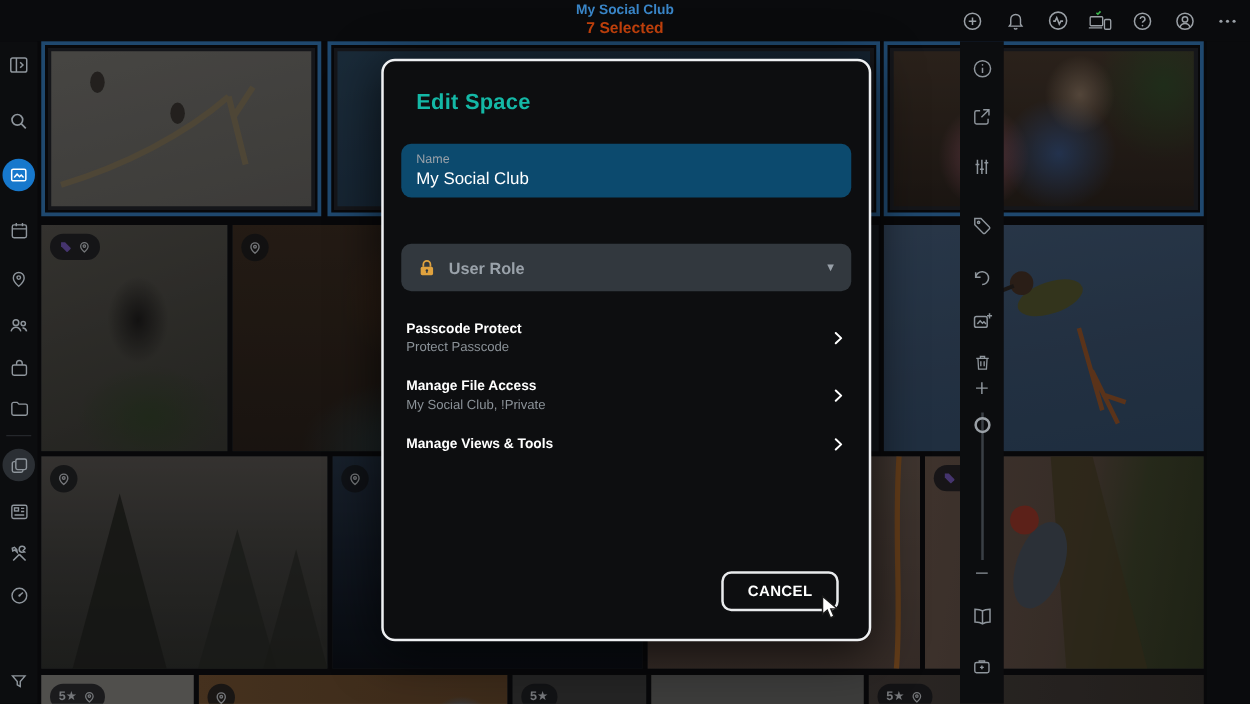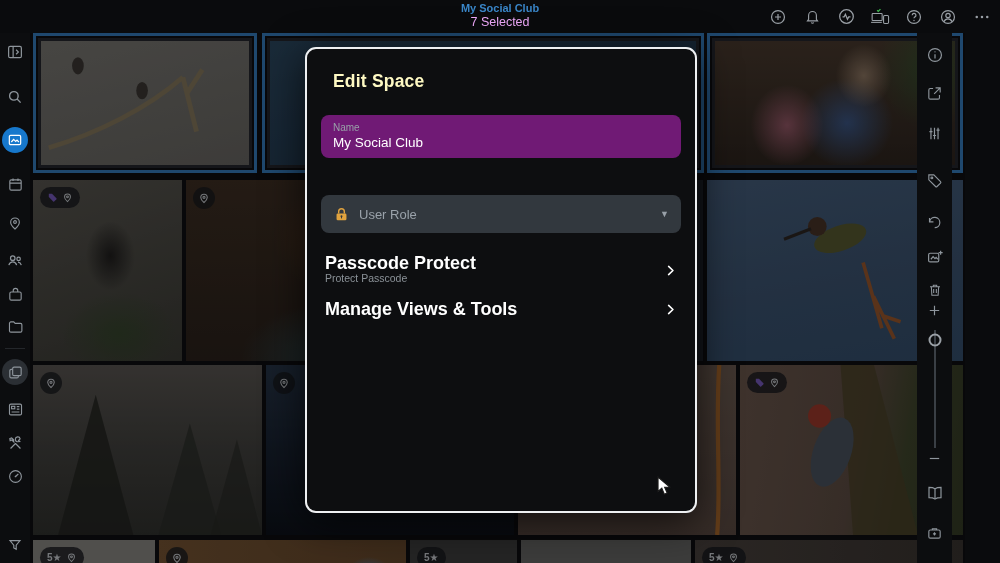--- a/index.html
+++ b/index.html
@@ -1,24 +1,24 @@
 <!DOCTYPE html>
 <html><head>
 <meta charset="utf-8">
 <style>
   * { margin:0; padding:0; box-sizing:border-box; }
   html,body { width:1000px; height:563px; overflow:hidden; background:#0a0b0d;
     font-family:"Liberation Sans","DejaVu Sans",sans-serif; }
-  .app { position:relative; width:952px; height:563px; background:#0a0b0d; }
+  .app { position:relative; width:803px; height:563px; background:#0a0b0d; }
 
   
   .topbar { position:absolute; left:0; top:0; width:1000px; height:33px; background:#0a0b0d; z-index:40; }
   .tb-titles { position:absolute; left:0; right:0; top:2px; text-align:center; }
   .tb-title { font-size:11px; font-weight:bold; color:#3a86c8; line-height:13px; }
-  .tb-sub { font-size:12.5px; font-weight:normal; color:#f0abfc; line-height:15px; }
+  .tb-sub { font-size:12.5px; font-weight:bold; color:#c2410c; line-height:15px; }
   .tb-icons { position:absolute; right:8px; top:0; height:33px; display:flex; align-items:center; gap:14px; color:#9aa0a6; }
   .tb-ic { width:20px; height:20px; display:flex; align-items:center; justify-content:center; position:relative; cursor:pointer; }
 
   
   .sidebar { position:absolute; top:33px; bottom:0; background:#0c0d0f; z-index:30; color:#8e959c; }
   .sb-left { left:0; width:30px; }
   .sb-right { right:0; width:35px; }
   .sbtn { position:absolute; left:50%; transform:translate(-50%,-50%); width:24px; height:24px;
     display:flex; align-items:center; justify-content:center; }
   .sbtn.active { background:#1778cc; color:#fff; border-radius:50%; width:26px; height:26px; }
@@ -39,31 +39,31 @@
     border-radius:11px; height:21px; padding:0 7px; color:#d3d7db; font-size:10px; font-weight:bold; }
   .bround { width:22px; height:22px; border-radius:50%; background:rgba(22,24,27,.78);
     display:flex; align-items:center; justify-content:center; }
 
   .dim { position:absolute; left:30px; top:33px; width:935px; height:530px; background:rgba(4,5,7,.45); z-index:10; }
 
   
   .modal { position:absolute; left:305px; top:47px; width:392px; height:466px; background:#0d0e10;
     border:2px solid #eef0f2; border-radius:11px; z-index:50; box-shadow:0 8px 40px rgba(0,0,0,.7);
     padding:0 14px; }
-  .m-title { margin:22px 12px 0 12px; font-size:17.5px; font-weight:bold; color:#fef9c3; letter-spacing:.2px; }
-  .name-field { margin-top:23px; background:#701a75; border-radius:8px; padding:7px 12px 8px; cursor:text; }
+  .m-title { margin:22px 12px 0 12px; font-size:17.5px; font-weight:bold; color:#14b8a6; letter-spacing:.2px; }
+  .name-field { margin-top:23px; background:#0c4a6e; border-radius:8px; padding:7px 12px 8px; cursor:text; }
   .name-label { font-size:10px; color:#99a1a9; }
   .name-value { font-size:13.5px; color:#fff; margin-top:2px; }
   .role-field { margin-top:37px; background:#32383e; border-radius:8px; height:38px; display:flex;
     align-items:center; padding:0 12px; cursor:pointer; }
-  .role-label { font-size:13px; color:#9aa2aa; margin-left:9px; flex:1; }
+  .role-label { font-size:13px; color:#9aa2aa; margin-left:9px; flex:1;font-weight:bold; }
   .role-caret { font-size:9px; color:#98a0a8; }
   .m-row { display:flex; align-items:center; padding:8px 4px 8px 4px; cursor:pointer; }
   .m-row-text { flex:1; padding-right:14px; }
-  .m-row-title { font-size:18px; font-weight:bold; color:#fff; line-height:16px; }
+  .m-row-title { font-size:11px; font-weight:bold; color:#fff; line-height:16px; }
   .m-row-sub { font-size:10.5px; color:#8b9298; line-height:13px; margin-top:1px; }
   .m-row-sub.warn { color:#c18a3e; display:flex; align-items:center; gap:4px; }
   .m-rows { margin-top:14px; }
   .m-footer { position:absolute; right:24px; bottom:22px; display:flex; gap:11px; }
   .btn { border-radius:8px; font-size:12px; font-weight:bold; letter-spacing:.3px; height:32px;
     display:flex; align-items:center; justify-content:center; cursor:pointer; }
   .btn-cancel { border:2px solid #e9ebed; color:#fff; background:transparent; padding:0 19px; }
   .btn-save { background:#47a4e8; color:#fff; padding:0 15px; }
 
   .cursor { position:absolute; left:657px; top:476px; z-index:60; pointer-events:none; }
@@ -487,33 +487,43 @@
       <div class="m-row">
         <div class="m-row-text">
           <div class="m-row-title">Passcode Protect</div>
           <div class="m-row-sub">Protect Passcode</div>
         </div>
         <svg width="13" height="13" viewBox="0 0 24 24" fill="none" stroke="#fff" stroke-width="3" stroke-linecap="round" stroke-linejoin="round">
             <path d="M8.5 4.5l8 7.5-8 7.5"></path>
           </svg>
       </div>
 
+      <div class="m-row">
+        <div class="m-row-text">
+          <div class="m-row-title">Manage File Access</div>
+          <div class="m-row-sub">My Social Club, !Private</div>
+        </div>
+        <svg width="13" height="13" viewBox="0 0 24 24" fill="none" stroke="#fff" stroke-width="3" stroke-linecap="round" stroke-linejoin="round">
+            <path d="M8.5 4.5l8 7.5-8 7.5"></path>
+          </svg>
+      </div>
 
       <div class="m-row">
         <div class="m-row-text">
           <div class="m-row-title">Manage Views &amp; Tools</div>
         </div>
         <svg width="13" height="13" viewBox="0 0 24 24" fill="none" stroke="#fff" stroke-width="3" stroke-linecap="round" stroke-linejoin="round">
             <path d="M8.5 4.5l8 7.5-8 7.5"></path>
           </svg>
       </div>
 
     </div>
 
     <div class="m-footer">
+      <div class="btn btn-cancel">CANCEL</div>
     </div>
   </div>
 
   <div class="cursor">
     <svg width="17" height="20" viewBox="0 0 17 20">
         <path d="M1 1 L1 15.5 L4.8 12.2 L7.3 18.3 L10.2 17 L7.7 11.2 L12.8 11 Z" fill="#fff" stroke="#1a1a1a" stroke-width="1.2"></path>
       </svg>
   </div>
 
 </div>

